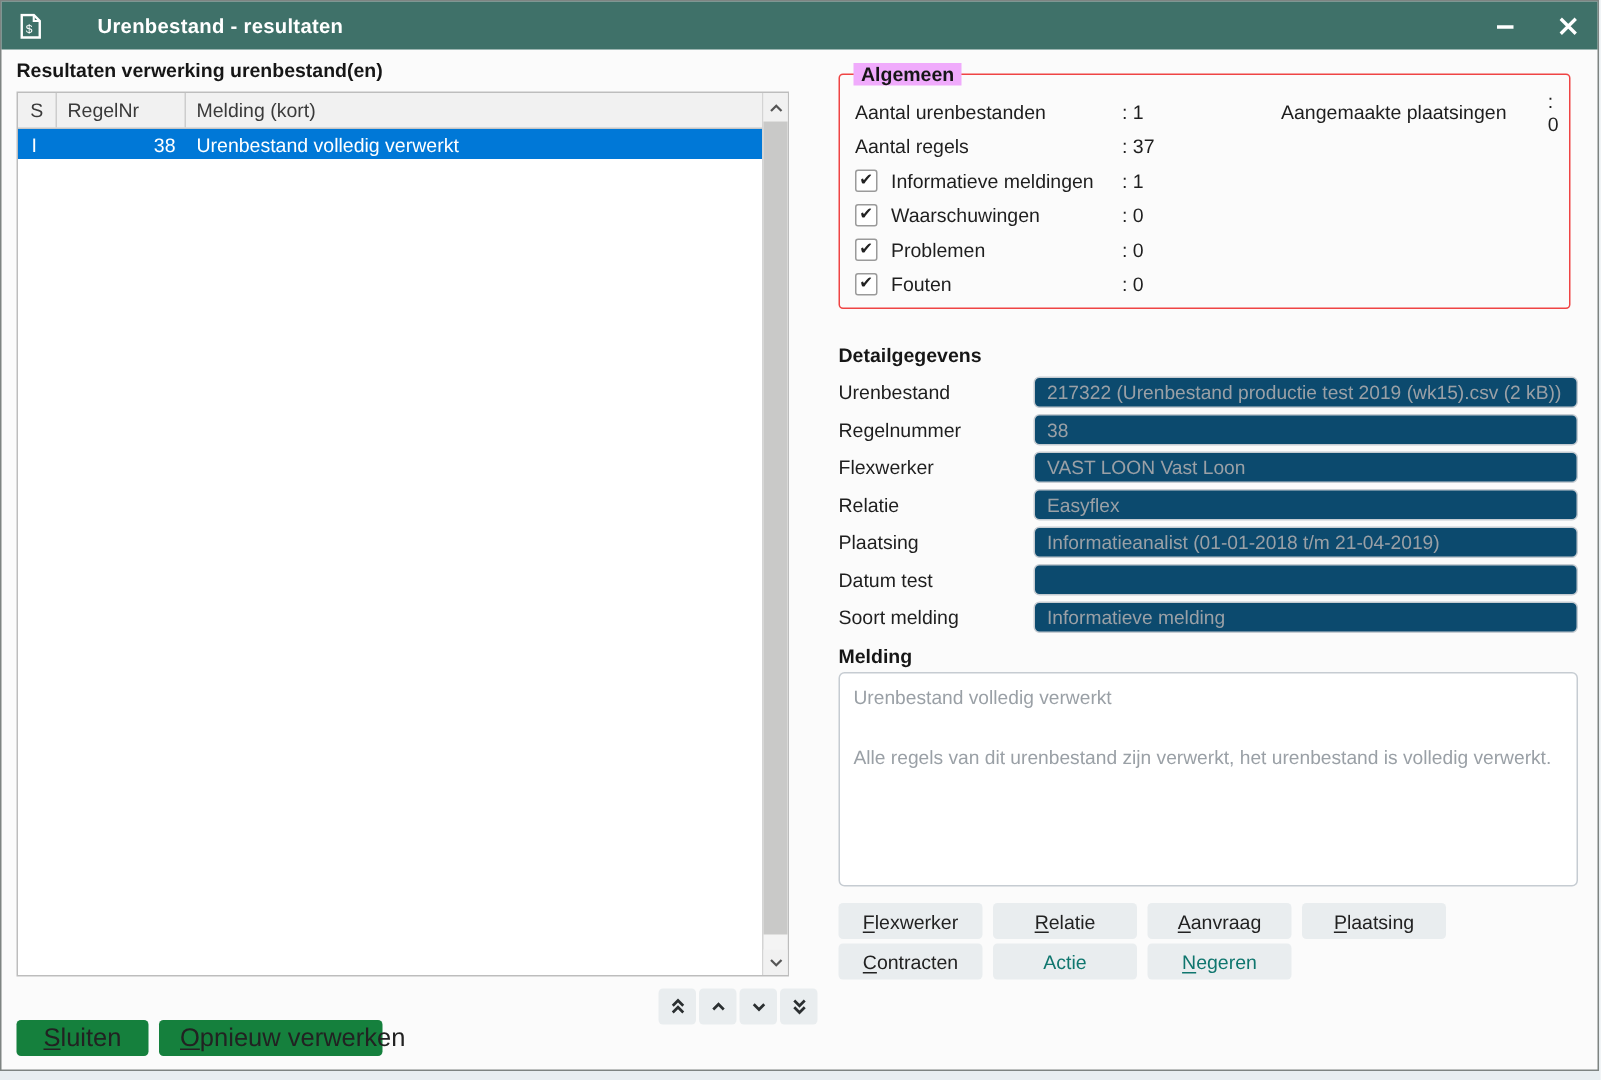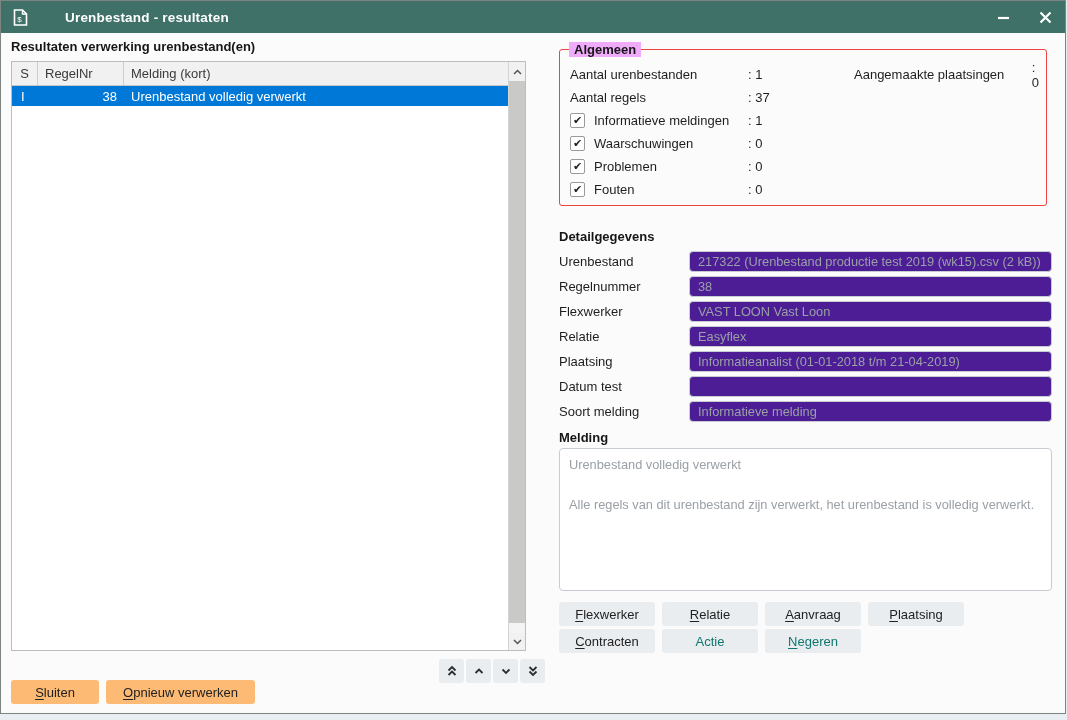--- a/index.html
+++ b/index.html
@@ -72,21 +72,21 @@
   .nav-btns { position: absolute; left: 438px; top: 658px; display: flex; gap: 2px; }
   .nav-btn {
     width: 25px; height: 24px; border-radius: 3px;
     background: #e9edef; border: none; cursor: pointer;
     display: flex; align-items: center; justify-content: center;
   }
   
   .footer-btns { position: absolute; left: 10px; top: 679px; display: flex; gap: 7px; }
   .btn {
     height: 24px; border: none; border-radius: 3px;
-    background: #fdba74; color: #222; font-size: 13px;
+    background: #15803d; color: #222; font-size: 17px;
     font-family: "Liberation Sans", sans-serif;
     padding: 0 14px; cursor: pointer; white-space: nowrap;
   }
   .btn.w-sluiten { width: 88px; }
   .btn.w-opnieuw { width: 149px; }
   
   .groupbox {
     position: absolute; left: 558px; top: 48px;
     width: 488px; height: 157px;
     border: 1px solid #ef4444; border-radius: 3px;
@@ -109,21 +109,21 @@
   }
   .check-label { width: 154px; }
   .stat-right { position: absolute; left: 257px; top: 13px; display: flex; height: 23px; align-items: center; }
   .stat-right .stat-label { width: 182px; margin-left: 37px; }
   
   .section-title { position: absolute; font-weight: bold; color: #161616; }
   .detail-rows { position: absolute; left: 558px; top: 250px; width: 493px; }
   .detail-row { display: flex; align-items: center; height: 21px; margin-bottom: 4px; }
   .detail-label { width: 130px; flex: 0 0 auto; }
   .field {
-    flex: 1; height: 21px; background: #4c1d95;
+    flex: 1; height: 21px; background: #0c4a6e;
     border: 1px solid #c6ccd2; border-radius: 4px;
     color: #9aa0a6; padding: 0 8px; display: flex; align-items: center;
     white-space: nowrap; overflow: hidden; font-size: 12.8px;
   }
   .melding-box {
     position: absolute; left: 558px; top: 447px;
     width: 493px; height: 143px;
     background: #fff; border: 1px solid #c6ccd2; border-radius: 4px;
     color: #9aa0a6; padding: 6px 9px;
     white-space: pre-wrap; font-size: 12.8px; line-height: 1.55;

